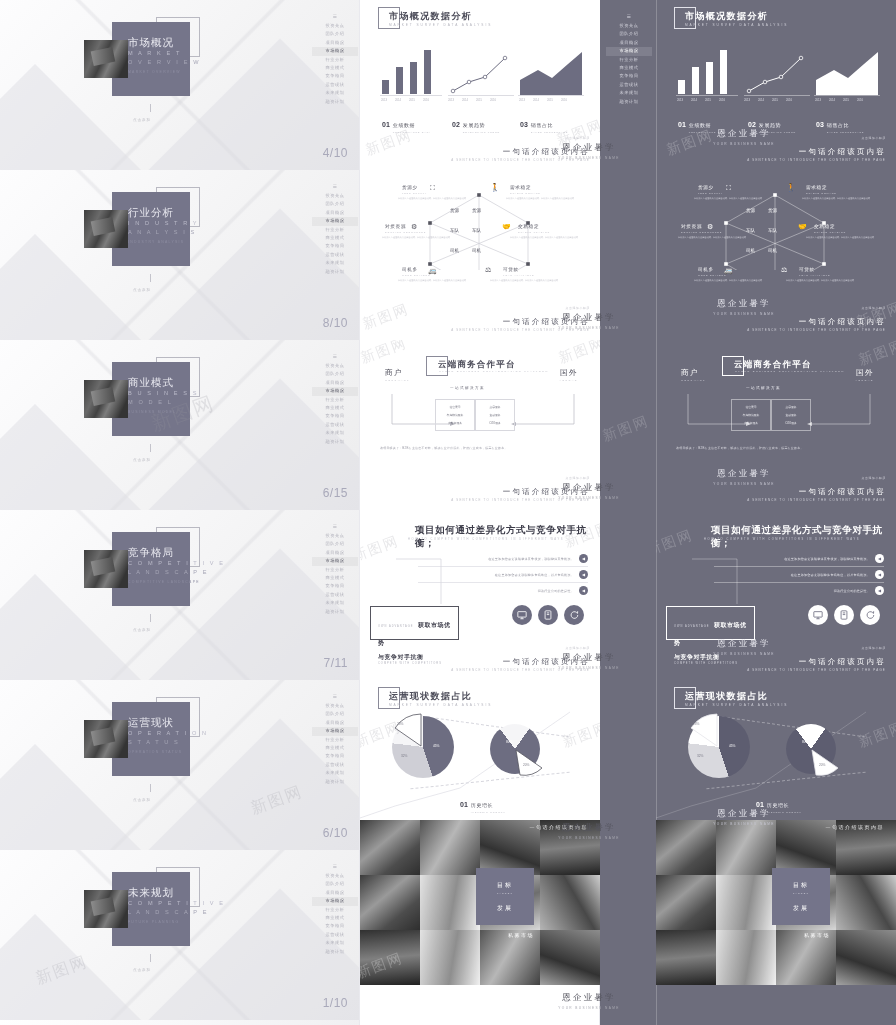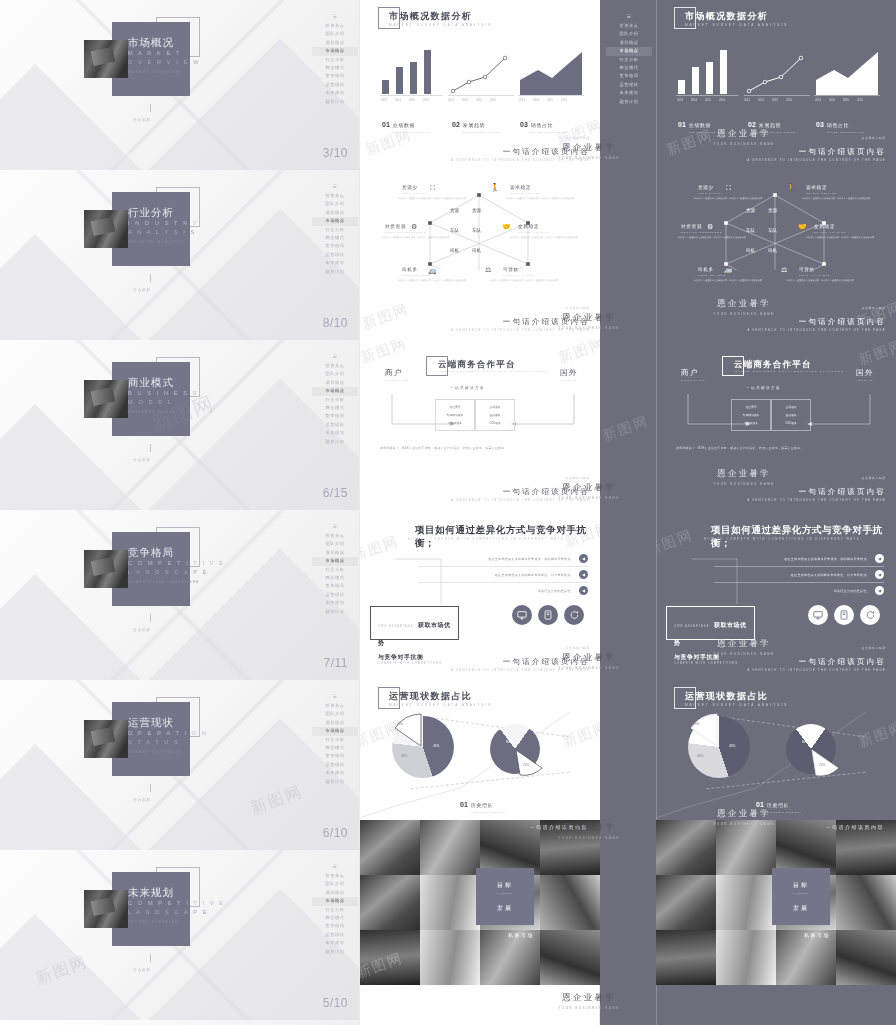--- a/index.html
+++ b/index.html
@@ -230,21 +230,21 @@
         <div class="diag"></div>
         <div class="diag2"></div>
         <div class="diag3"></div>
         <div class="cv-outline"></div>
         <div class="cv-card"></div>
         <div class="cv-photo"></div>
         <div class="cv-title">市场概况</div>
         <div class="cv-sub">M A R K E T</div>
         <div class="cv-sub2">O V E R V I E W</div>
         <div class="cv-sub3">MARKET OVERVIEW</div>
-        <div class="cv-num">3/10</div>
+        <div class="cv-num">4/10</div>
         <div class="cv-tick"></div>
         <div class="cv-caption">点击添加</div>
       </div>
     <div class="cover-slide" style="top:170px" id="cv1">
         <div class="diag"></div>
         <div class="diag2"></div>
         <div class="diag3"></div>
         <div class="cv-outline"></div>
         <div class="cv-card"></div>
         <div class="cv-photo"></div>
@@ -305,21 +305,21 @@
         <div class="diag"></div>
         <div class="diag2"></div>
         <div class="diag3"></div>
         <div class="cv-outline"></div>
         <div class="cv-card"></div>
         <div class="cv-photo"></div>
         <div class="cv-title">未来规划</div>
         <div class="cv-sub">C O M P E T I T I V E</div>
         <div class="cv-sub2">L A N D S C A P E</div>
         <div class="cv-sub3">FUTURE PLANNING</div>
-        <div class="cv-num">5/10</div>
+        <div class="cv-num">1/10</div>
         <div class="cv-tick"></div>
         <div class="cv-caption">点击添加</div>
       </div>
     <div class="cover-slide" style="top:1020px; height:5px"></div>
   </div>
 
   <div class="sep-v" style="left:359px"></div>
   <div class="sep-v" style="left:599px"></div>
 
   <div class="col-light">

